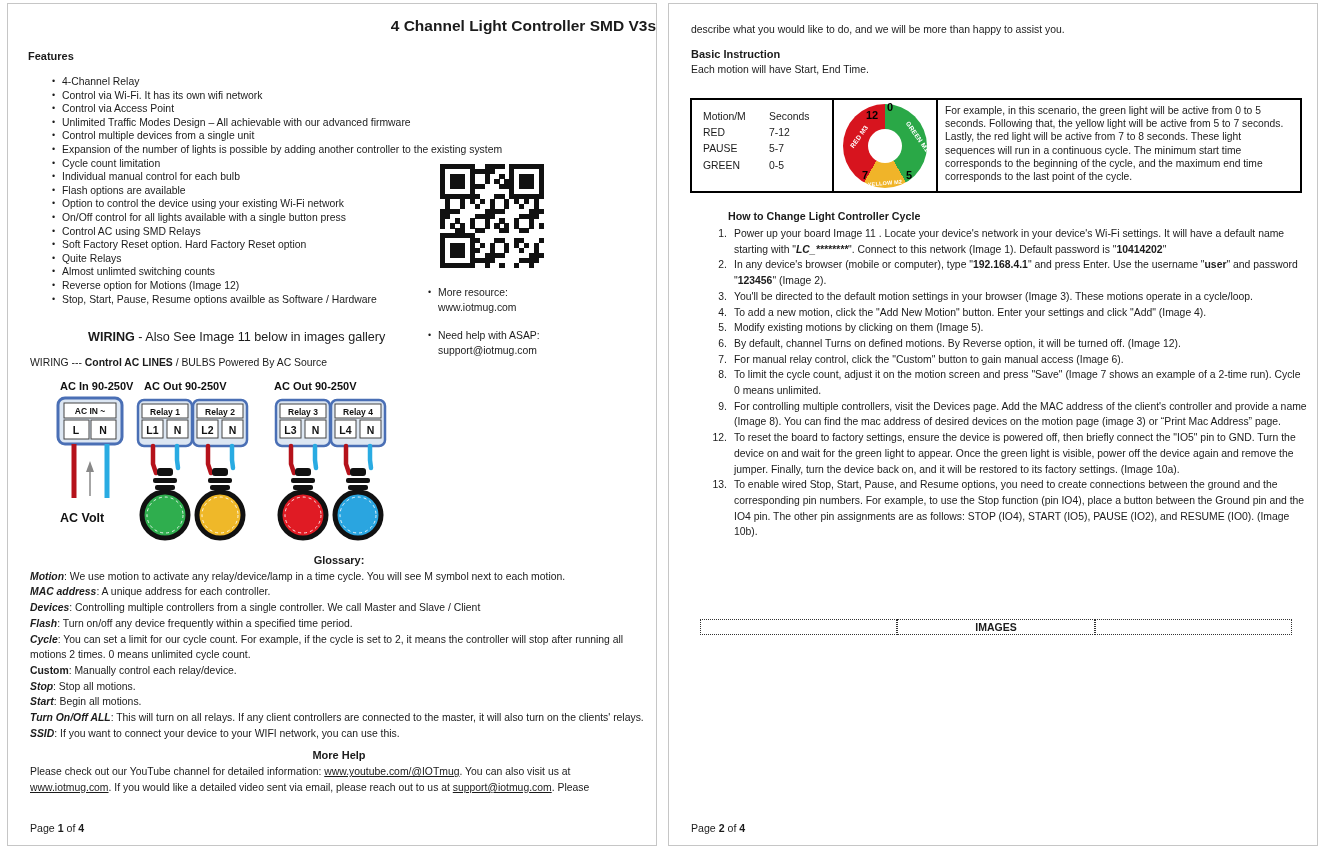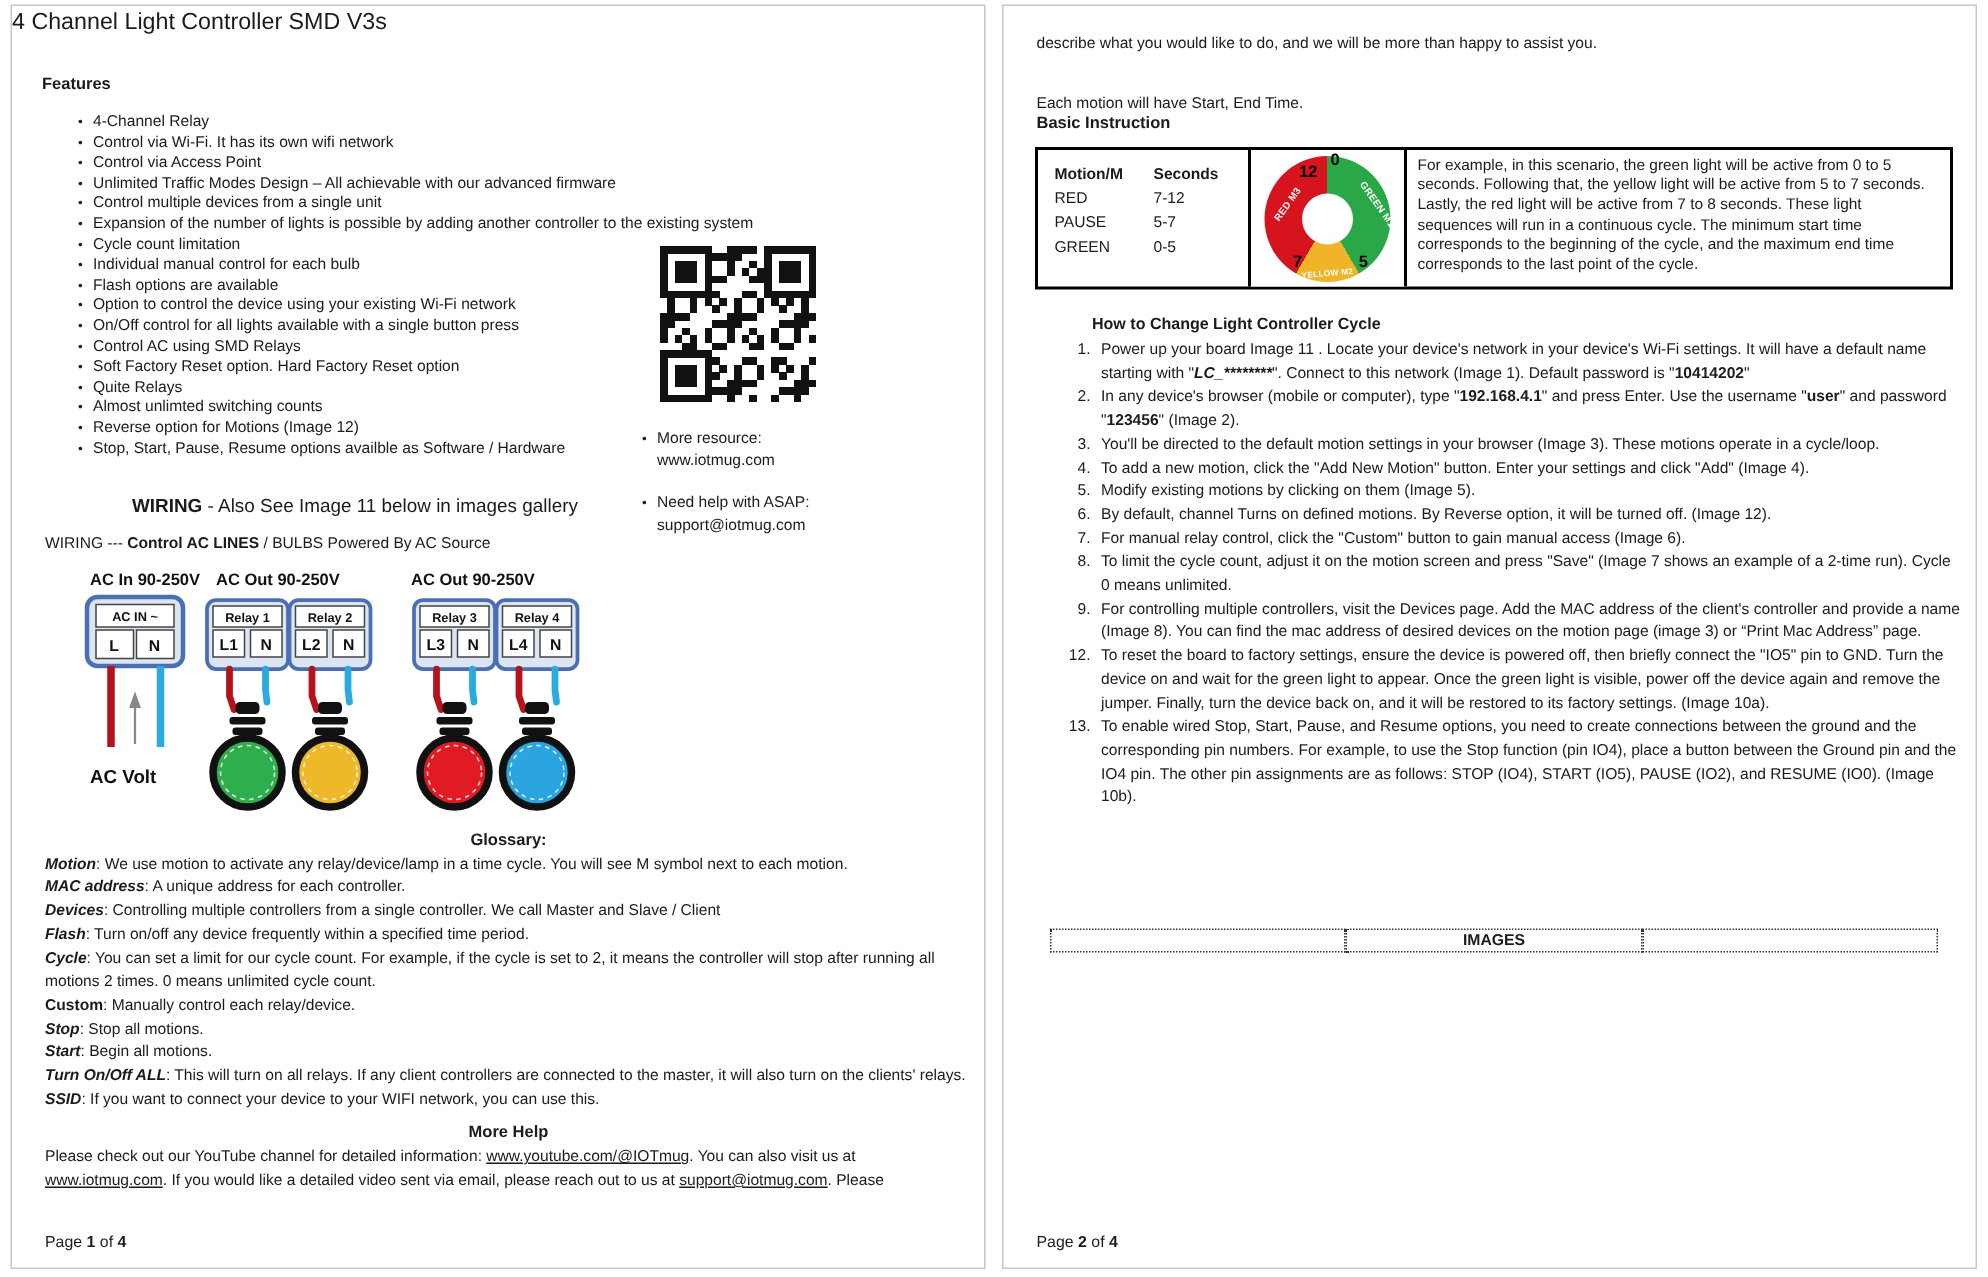--- a/index.html
+++ b/index.html
@@ -6,21 +6,21 @@
   body{width:1325px;height:851px;position:relative;background:#fff;
        font-family:"Liberation Sans",sans-serif;color:#1b1b1b;
        -webkit-font-smoothing:antialiased;}
   .page{position:absolute;top:3px;height:843px;background:#fff;border:1px solid #c6c6c6;box-sizing:border-box;}
   #page1{left:7px;width:650px;}
   #page2{left:668px;width:650px;}
   .heading{font-weight:bold;font-size:11px;text-align:center;}
   .footer{position:absolute;top:818px;left:22px;font-size:10.6px;}
 
   
-  .p1-title{position:absolute;top:2px;left:0;right:0;text-align:left;font-size:15.5px;font-weight:normal;}
+  .p1-title{position:absolute;top:13px;left:0;right:0;text-align:right;font-size:15.5px;font-weight:bold;}
   .p1-features-h{position:absolute;top:46px;left:20px;}
   .p1-bullets{position:absolute;top:71px;left:38px;width:566px;font-size:10.4px;line-height:13.6px;}
   .bullet-row{display:flex;}
   .dot{width:16px;min-width:16px;font-size:9px;padding-left:6px;box-sizing:border-box;}
   .btxt{flex:1;white-space:nowrap;}
   .p1-qr{position:absolute;top:160px;left:432px;width:104px;height:104px;}
   .p1-side{position:absolute;top:281px;left:414px;width:190px;font-size:10.4px;line-height:15px;}
   .side-item{display:flex;margin-bottom:13px;}
   .side-l1,.side-l2{display:block;}
   .p1-wiring-title{position:absolute;top:326px;left:80px;font-size:12.6px;}
@@ -29,26 +29,26 @@
   .glabel{font:bold 11px "Liberation Sans",sans-serif;fill:#111;}
   .tlabel{font:bold 8.5px "Liberation Sans",sans-serif;fill:#111;}
   .term{font:bold 10.5px "Liberation Sans",sans-serif;fill:#111;}
   .acvolt{font:bold 12.5px "Liberation Sans",sans-serif;fill:#111;}
   .p1-glossary{position:absolute;top:549px;left:22px;width:618px;font-size:10.4px;line-height:15.7px;}
   .p1-glossary .heading{font-size:11px;}
   .morehelp-h{margin-top:7px;}
 
   
   .p2-top{position:absolute;top:20px;left:22px;width:612px;font-size:10.4px;}
-  .p2-basic-h{position:absolute;top:44px;left:22px;margin-top:28px;}
+  .p2-basic-h{position:absolute;top:44px;left:22px;}
   .p2-basic-t{position:absolute;top:60px;left:22px;font-size:10.4px;}
   .p2-box{position:absolute;top:94px;left:21px;width:612px;height:95px;border:2px solid #000;display:flex;box-sizing:border-box;}
   .cell-table{width:142px;min-width:142px;border-right:2px solid #000;box-sizing:border-box;padding:9px 0 0 11px;font-size:10.4px;}
   .mt-row{display:flex;line-height:16.2px;}
-  .mt-head{font-weight:bold;}
+  .mt-head{font-weight:normal;}
   .mt-c1{width:66px;}
   .cell-donut{width:104px;min-width:104px;border-right:2px solid #000;box-sizing:border-box;display:flex;align-items:center;justify-content:center;background:#fff;}
   .donut{position:relative;width:84px;height:84px;border-radius:50%;}
   .hole{position:absolute;left:50%;top:50%;width:34px;height:34px;margin:-17px 0 0 -17px;background:#fff;border-radius:50%;}
   .dn{position:absolute;font-weight:bold;font-size:11px;color:#000;z-index:2;}
   .dn0{top:-3px;left:44px;}
   .dn12{top:5px;left:23px;}
   .dn7{bottom:7px;left:19px;}
   .dn5{bottom:7px;right:15px;}
   .seg{position:absolute;color:#fff;font-weight:bold;font-size:6.5px;letter-spacing:.2px;white-space:nowrap;z-index:2;}

